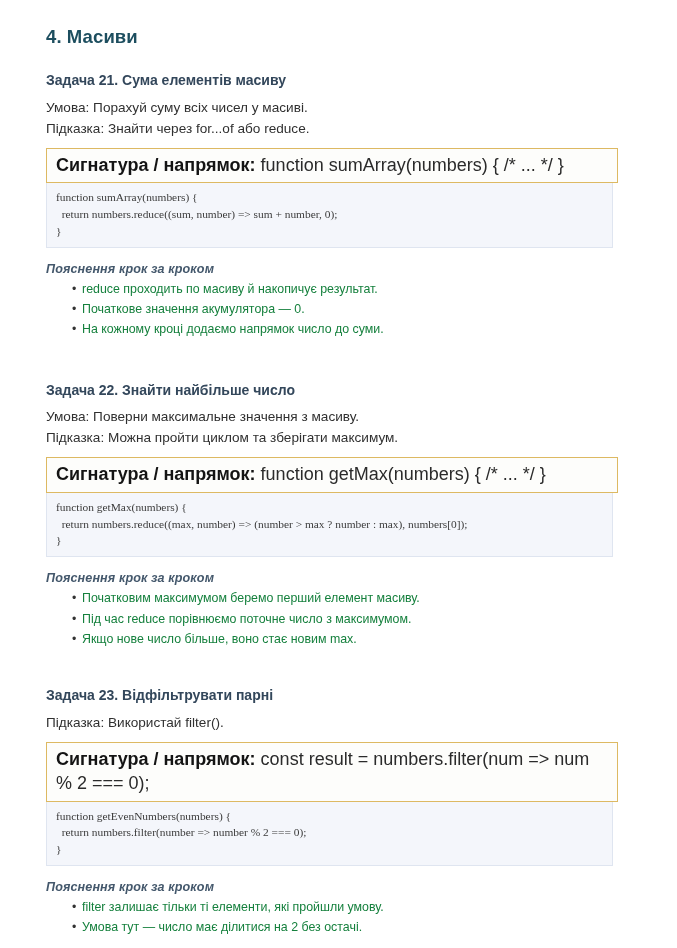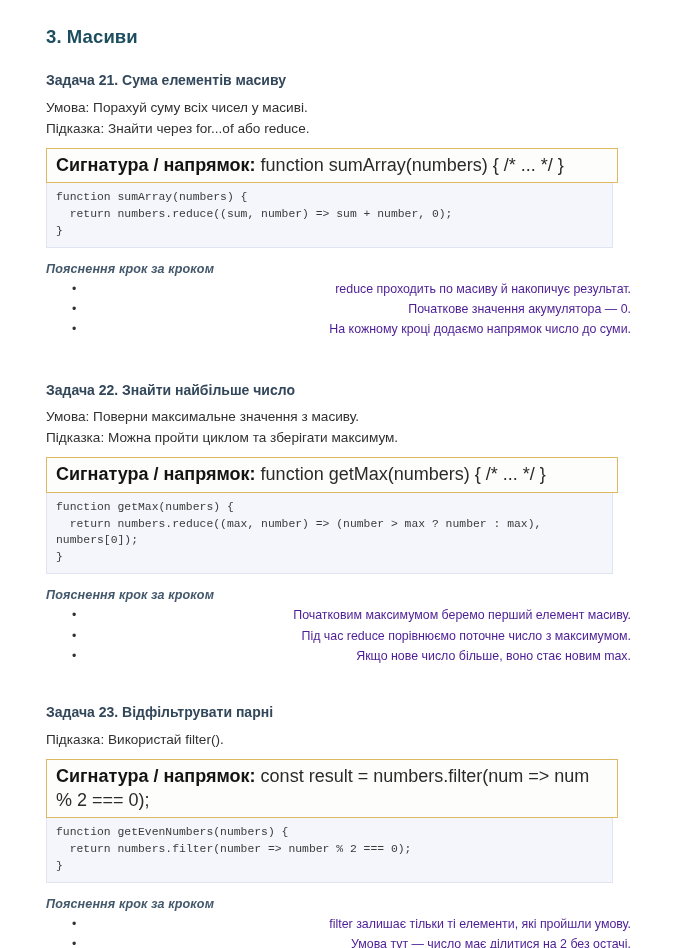--- a/index.html
+++ b/index.html
@@ -65,21 +65,21 @@
     font-weight: bold;
     color: #141414;
   }
   .codeblock {
     box-sizing: border-box;
     width: 567px;
     background: #f4f6fb;
     border: 1px solid #dfe5f0;
     border-top: none;
     padding: 6px 9px 7px 9px;
-    font-family: Liberation Mono, monospace;
+    font-family: Liberation Serif, serif;
     font-size: 11.4px;
     line-height: 1.48;
     color: #3b3b3b;
     white-space: pre-wrap;
     word-break: break-word;
     margin: 0;
   }
 
   
   .expl { margin-top: 14px; }
@@ -91,43 +91,42 @@
     letter-spacing: 0.1px;
     font-style: italic;
   }
   .expl-list {
     list-style: none;
     margin: 0;
     padding: 0 0 0 26px;
   }
   .expl-list li {
     font-size: 12.4px;
-    color: #4c1d95;
+    color: #15803d;
     line-height: 1.64;
     position: relative;
     padding-left: 10px;
-    text-align: right;
   }
   .expl-list li:before {
     content: "•";
     position: absolute;
     left: 0;
     top: 0;
     color: #333333;
   }
 
   .gap-22 { height: 34px; }
   .gap-23 { height: 30px; }
 </style>
 </head>
 <body>
 
 <div class="page">
 
-  <h1 class="section-title">3. Масиви</h1>
+  <h1 class="section-title">4. Масиви</h1>
 
   <div class="task">
     <h2 class="task-heading">Задача 21. Сума елементів масиву</h2>
     <p class="task-line">Умова: Порахуй суму всіх чисел у масиві.</p>
     <p class="task-line">Підказка: Знайти через for...of або reduce.</p>
 
     <div class="sigwrap">
       <div class="signature">
         <span class="sig-label">Сигнатура / напрямок:</span>
         <span class="sig-value">function sumArray(numbers) { /* ... */ }</span>

